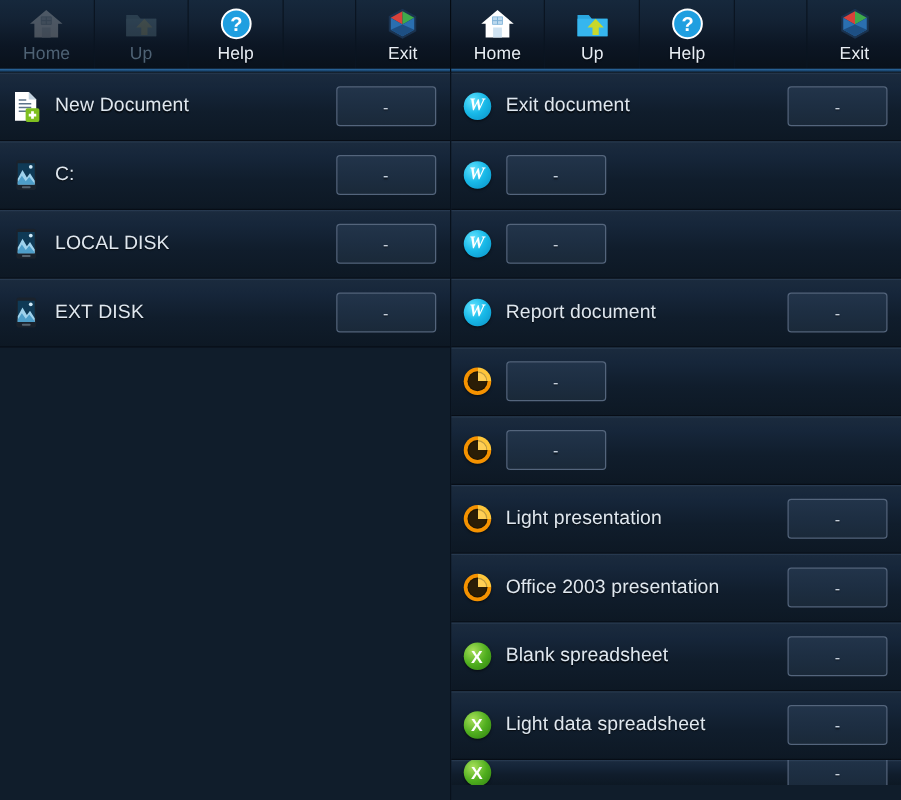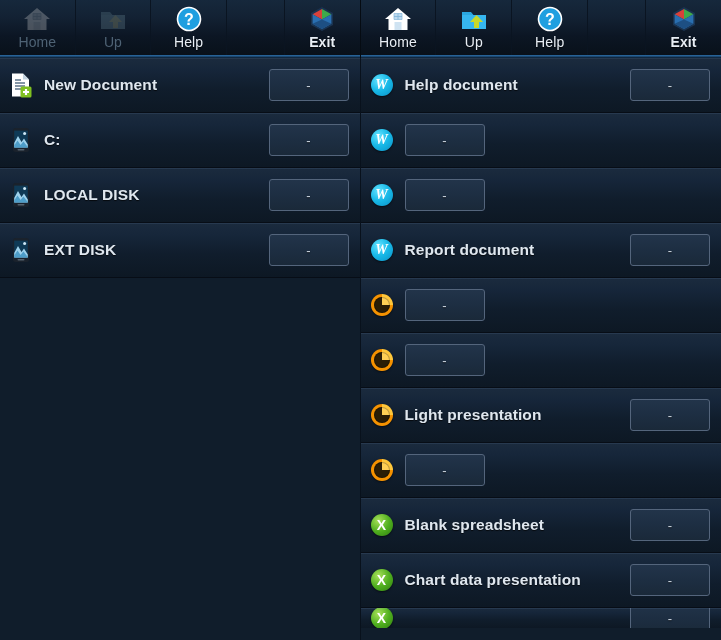--- a/index.html
+++ b/index.html
@@ -26,21 +26,21 @@
     background:linear-gradient(180deg,#2d6ea8 0%,#1d4d79 45%,#0a1726 100%);
   }
   .tbtn{
     position:relative;
     flex:1 1 0;height:55px;
     display:flex;flex-direction:column;align-items:center;justify-content:flex-start;
     padding-top:4px;box-sizing:border-box;
     border-right:1px solid #0a1421;
     cursor:default;
   }
-  .tbtn:last-child{border-right:none;font-weight:bold;}
+  .tbtn:last-child{border-right:none;}
   .tbtn .glyph{height:30px;display:flex;align-items:center;justify-content:center;}
   .tbtn .tlabel{
     font-size:14px;line-height:15px;color:#e8eef5;
     text-shadow:0 1px 1px rgba(0,0,0,.75);
     letter-spacing:.1px;margin-top:1px;
   }
   .tbtn.disabled .tlabel{color:#4e6274;text-shadow:none;}
   .tbtn.disabled .glyph{opacity:.30;filter:grayscale(72%) brightness(.82);}
   .tbtn.spacer{flex:0 0 58px;}
 
@@ -67,21 +67,21 @@
     background:rgba(120,155,190,.13);
   }
   .row .ic{
     flex:0 0 26px;width:26px;height:26px;margin-left:8px;margin-right:10px;
     display:flex;align-items:center;justify-content:center;
   }
   .row .txt{
     flex:1 1 auto;
     font-size:15.5px;color:#dfe7ef;
     text-shadow:0 1px 1px rgba(0,0,0,.7);
-    letter-spacing:.1px;white-space:nowrap;overflow:hidden;font-weight:bold;
+    letter-spacing:.1px;white-space:nowrap;overflow:hidden;
   }
   .row .act{
     flex:0 0 78px;width:78px;height:30px;margin-right:11px;
     border:1px solid #54657c;border-radius:3px;
     background:linear-gradient(180deg,#22344a 0%,#1d2e42 50%,#1a2939 100%);
     display:flex;align-items:center;justify-content:center;
     font-size:13px;color:#cfd9e4;
     text-shadow:0 1px 1px rgba(0,0,0,.6);
   }
   .row.partial{height:20px;overflow:hidden;border-bottom:none;}
@@ -298,21 +298,21 @@
           <span class="act">-</span>
         </div>
       </div>
     <div class="pane right" id="pane-right">
         <div class="row">
           <span class="ic">
             <span style="display: flex; align-items: center; justify-content: center;">
               <span class="circ w">W</span>
             </span>
           </span>
-          <span class="txt">Help document</span>
+          <span class="txt">Exit document</span>
           <span class="act">-</span>
         </div>
         <div class="row">
           <span class="ic">
             <span style="display: flex; align-items: center; justify-content: center;">
               <span class="circ w">W</span>
             </span>
           </span>
           <span class="act">-</span>
         </div>
@@ -357,38 +357,39 @@
           </span>
           <span class="txt">Light presentation</span>
           <span class="act">-</span>
         </div>
         <div class="row">
           <span class="ic">
             <span style="display: flex; align-items: center; justify-content: center;">
               <span class="pie"></span>
             </span>
           </span>
+          <span class="txt">Office 2003 presentation</span>
           <span class="act">-</span>
         </div>
         <div class="row">
           <span class="ic">
             <span style="display: flex; align-items: center; justify-content: center;">
               <span class="circ x">X</span>
             </span>
           </span>
           <span class="txt">Blank spreadsheet</span>
           <span class="act">-</span>
         </div>
         <div class="row">
           <span class="ic">
             <span style="display: flex; align-items: center; justify-content: center;">
               <span class="circ x">X</span>
             </span>
           </span>
-          <span class="txt">Chart data presentation</span>
+          <span class="txt">Light data spreadsheet</span>
           <span class="act">-</span>
         </div>
         <div class="row partial">
           <span class="ic">
             <span style="display: flex; align-items: center; justify-content: center;">
               <span class="circ x">X</span>
             </span>
           </span>
           <span class="txt"></span>
           <span class="act">-</span>

